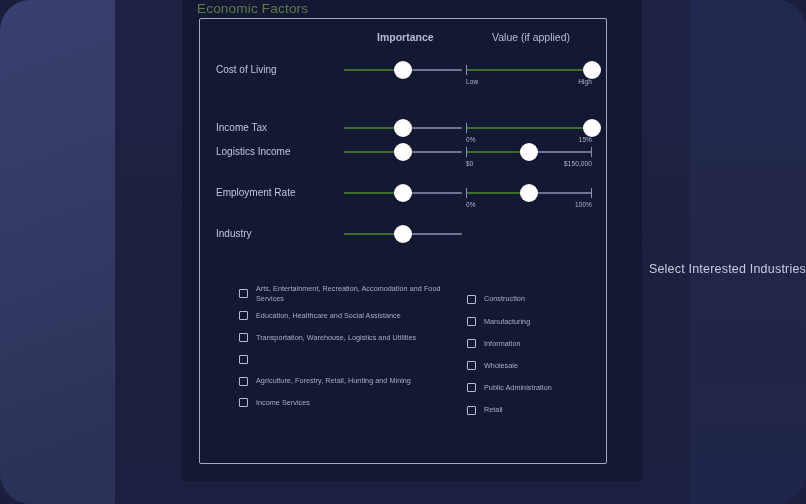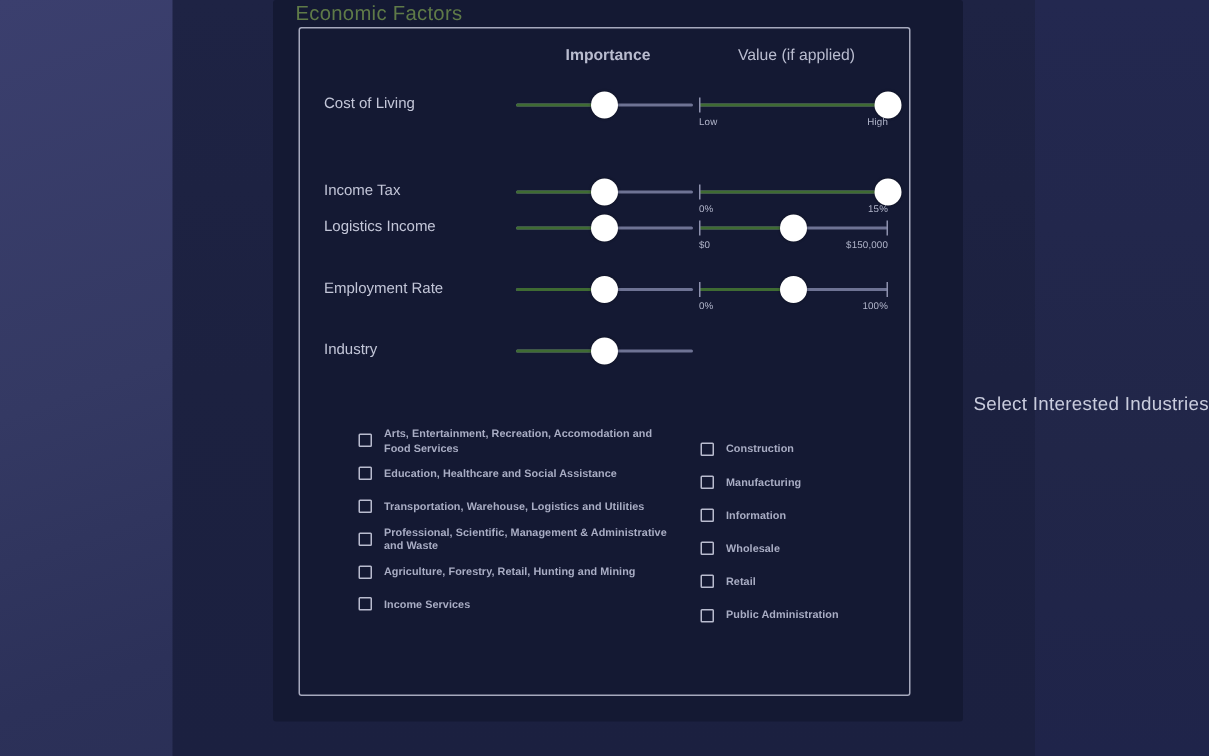--- a/index.html
+++ b/index.html
@@ -14,20 +14,21 @@
     background: #1a1f3d;
   }
 
   
   #app {
     position: relative;
     width: 806px;
     height: 504px;
     overflow: hidden;
     background: linear-gradient(160deg, #3b3f6e 0%, #343963 35%, #2c3159 60%, #262b4f 100%);
+    border-radius: 31px;
   }
   .bg-mid {
     position: absolute;
     left: 115px; top: 0;
     width: 691px; height: 504px;
     background: linear-gradient(180deg, #1e2344 0%, #1c2140 50%, #1b2040 100%);
   }
   .bg-right {
     position: absolute;
     left: 690px; top: 0;
@@ -181,21 +182,20 @@
     border: 1px solid #b9bccf;
     border-radius: 1px;
     background: transparent;
     margin-right: 8px;
   }
   .cb-label {
     font-size: 7.2px;
     line-height: 9.5px;
     color: #a9adc4;
     letter-spacing: .05px;
-    font-weight: bold;
   }
 </style>
 </head>
 <body>
 
 <div id="app">
 
   <div class="bg-mid"></div>
   <div class="bg-right"></div>
   <div class="bg-card"></div>
@@ -297,21 +297,20 @@
         <label class="cb-item">
           <span class="cb-box"></span>
           <span class="cb-label">Education, Healthcare and Social Assistance</span>
         </label>
         <label class="cb-item">
           <span class="cb-box"></span>
           <span class="cb-label">Transportation, Warehouse, Logistics and Utilities</span>
         </label>
         <label class="cb-item">
           <span class="cb-box"></span>
-          <span class="cb-label">Professional, Scientific, Management &amp; Administrative and Waste</span>
         </label>
         <label class="cb-item">
           <span class="cb-box"></span>
           <span class="cb-label">Agriculture, Forestry, Retail, Hunting and Mining</span>
         </label>
         <label class="cb-item">
           <span class="cb-box"></span>
           <span class="cb-label">Income Services</span>
         </label>
       </div>
@@ -327,22 +326,22 @@
         <label class="cb-item">
           <span class="cb-box"></span>
           <span class="cb-label">Information</span>
         </label>
         <label class="cb-item">
           <span class="cb-box"></span>
           <span class="cb-label">Wholesale</span>
         </label>
         <label class="cb-item">
           <span class="cb-box"></span>
+          <span class="cb-label">Public Administration</span>
+        </label>
+        <label class="cb-item">
+          <span class="cb-box"></span>
           <span class="cb-label">Retail</span>
         </label>
-        <label class="cb-item">
-          <span class="cb-box"></span>
-          <span class="cb-label">Public Administration</span>
-        </label>
       </div>
   </div>
 
 </div>
 
 </body></html>

